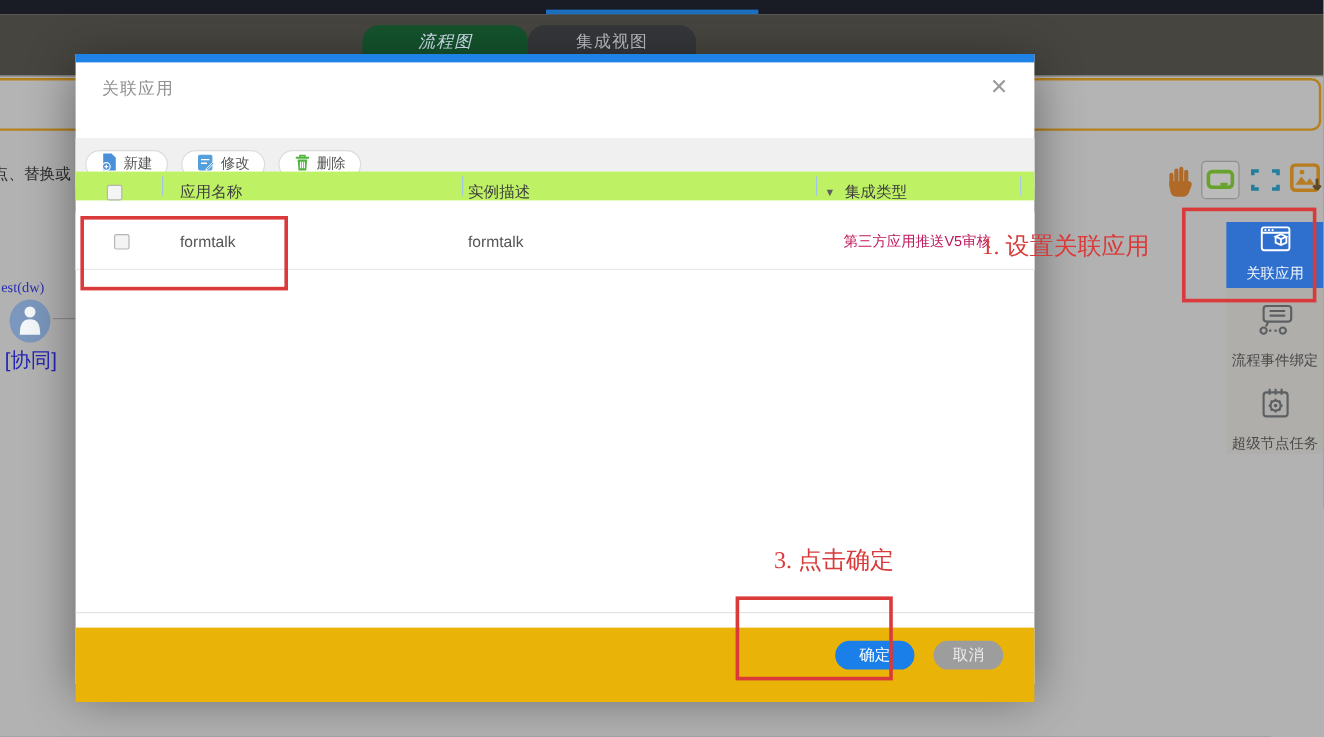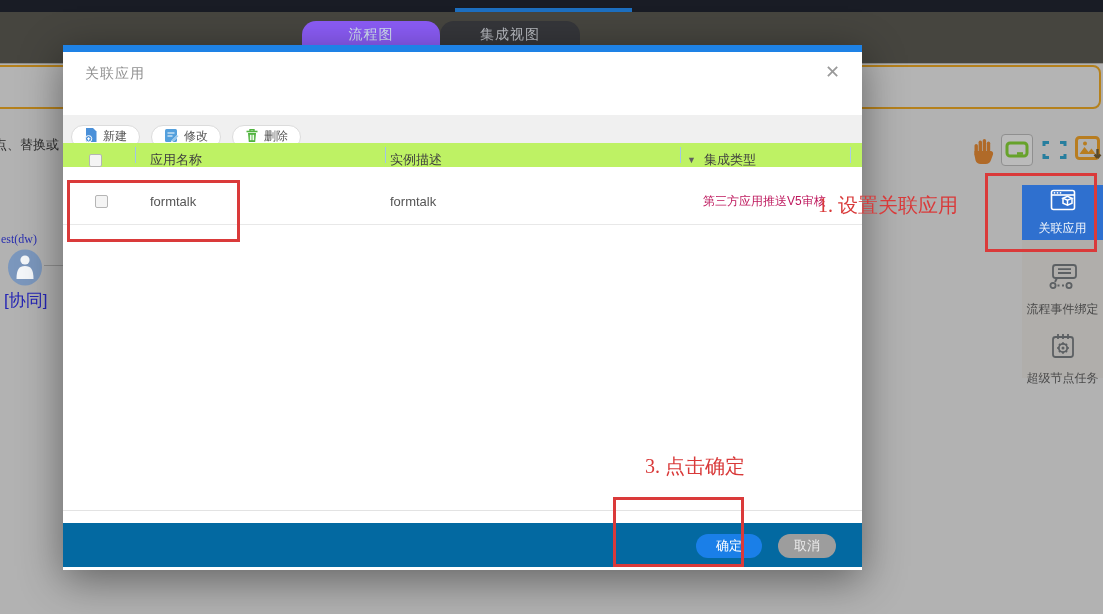--- a/index.html
+++ b/index.html
@@ -5,21 +5,21 @@
   html,body{margin:0;padding:0;background:#8a8a8a;}
   *{box-sizing:border-box;font-family:"Liberation Sans","DejaVu Sans",sans-serif;}
   #stage{position:relative;width:1103px;height:614px;overflow:hidden;background:#b2b2b2;}
 
   
   .navy-bar{position:absolute;left:0;top:0;width:1103px;height:12px;background:#191c25;}
   .nav-indicator{position:absolute;left:455px;top:8px;width:177px;height:4px;background:#1d6fc0;}
   .dark-bar{position:absolute;left:0;top:12px;width:1103px;height:51px;background:#46453f;}
   .tab{position:absolute;top:21px;height:27px;display:flex;align-items:center;justify-content:center;
        font-size:14px;border-radius:14px 14px 0 0;letter-spacing:1px;}
-  .tab-flow{left:302px;width:138px;background:#8b5cf6;color:#d3e2f1;}
+  .tab-flow{left:302px;width:138px;background:#14532d;color:#d3e2f1;font-style:italic;}
   .tab-integration{left:440px;width:140px;background:#35363a;color:#b9bcc2;}
   .hairline{position:absolute;left:0;top:63px;width:1103px;height:1px;background:#908e89;}
   .orange-panel{position:absolute;left:-24px;top:65px;width:1125px;height:44px;
        border:2px solid #b5811c;border-radius:8px;background:rgba(255,255,255,0.03);}
 
   .bg-left-text{position:absolute;left:-6px;top:136px;font-size:13px;color:#2b2b2b;white-space:nowrap;}
   .bg-node-label{position:absolute;left:1px;top:232px;font-size:12px;color:#2a2faf;white-space:nowrap;font-family:"Liberation Serif","DejaVu Serif",serif;}
   .bg-person{position:absolute;left:7px;top:249px;width:36px;height:37px;}
   .bg-node-tag{position:absolute;left:4px;top:289px;font-size:17px;color:#2525b5;white-space:nowrap;}
   .bg-connector{position:absolute;left:44px;top:265px;width:19px;height:1px;background:#8f8f8f;}
@@ -31,21 +31,21 @@
   .tool-fit{left:33px;top:0;width:32px;height:32px;border:1px solid #8f8f8f;border-radius:4px;
             background:rgba(255,255,255,0.12);display:flex;align-items:center;justify-content:center;}
   .tool-full{left:74px;top:6px;}
   .tool-img{left:107px;top:2px;}
 
   
   .side-panel{position:absolute;left:1022px;top:185px;width:81px;height:193px;background:#b0aeab;}
   .side-item{width:100%;display:flex;flex-direction:column;align-items:center;color:#4a4a4a;cursor:default;}
   .side-item .lbl{font-size:12px;white-space:nowrap;}
   .side-item-active{height:55px;background:#2f70cf;color:#f2f6fb;justify-content:center;gap:5px;}
-  .side-item-plain{padding-top:23px;height:69px;gap:6px;}
+  .side-item-plain{padding-top:13px;height:69px;gap:6px;}
 
   
   .dialog{position:absolute;left:63px;top:45px;width:799px;height:525px;background:#ffffff;
           box-shadow:0 10px 40px rgba(0,0,0,0.45);}
   .dialog-topline{position:absolute;left:0;top:0;width:100%;height:7px;background:#1e82e6;}
   .dialog-title{position:absolute;left:22px;top:20px;font-size:14px;color:#8f8f8f;letter-spacing:1px;}
   .dialog-close{position:absolute;right:22px;top:18px;font-size:18px;color:#9a9a9a;cursor:pointer;line-height:1;}
   .dialog-toolbar{position:absolute;left:0;top:55px;width:100%;height:43px;background:#f0f0f0;
                   display:flex;align-items:center;padding-left:8px;gap:11px;margin-top:15px;}
   .tb-btn{display:inline-flex;align-items:center;gap:5px;height:24px;padding:0 12px;background:#fff;
@@ -53,21 +53,21 @@
   .tbl-header{position:absolute;left:0;top:98px;width:100%;height:24px;background:#bef264;
               font-size:13px;color:#3f3f3f;}
   .col-divider{position:absolute;top:4px;bottom:4px;width:1px;background:#9fc6e8;}
   .hcell{position:absolute;top:0;height:34px;display:flex;align-items:center;}
   .tbl-row{position:absolute;left:0;top:132px;width:100%;height:48px;background:#fff;
            border-bottom:1px solid #e8e8e8;font-size:13px;color:#555;}
   .rcell{position:absolute;top:0;height:48px;display:flex;align-items:center;}
   .checkbox{width:13px;height:13px;border:1px solid #b5b5b5;border-radius:2px;background:#f4f4f4;}
   .sort-arrow{font-size:9px;color:#5f5f5f;margin-right:8px;}
   .tbl-bottomline{position:absolute;left:0;top:465px;width:100%;height:1px;background:#e3e3e3;}
-  .dialog-footer{position:absolute;left:0;top:478px;width:100%;height:44px;background:#0369a1;}
+  .dialog-footer{position:absolute;left:0;top:478px;width:100%;height:62px;background:#eab308;}
   .btn-ok{position:absolute;left:633px;top:11px;width:66px;height:24px;border:none;border-radius:12px;
           background:#1a7fe8;color:#fff;font-size:13px;cursor:pointer;}
   .btn-cancel{position:absolute;left:715px;top:11px;width:58px;height:24px;border:none;border-radius:12px;
           background:#9d9d9d;color:#ececec;font-size:13px;cursor:pointer;}
 
   
   .anno{position:absolute;z-index:30;}
   .anno-rect{border:3px solid #da3a3a;}
   .anno-text{color:#d93a3a;font-size:20px;white-space:nowrap;font-family:"Liberation Serif","DejaVu Serif",serif;}
   .rect1{left:985px;top:173px;width:112px;height:79px;}

